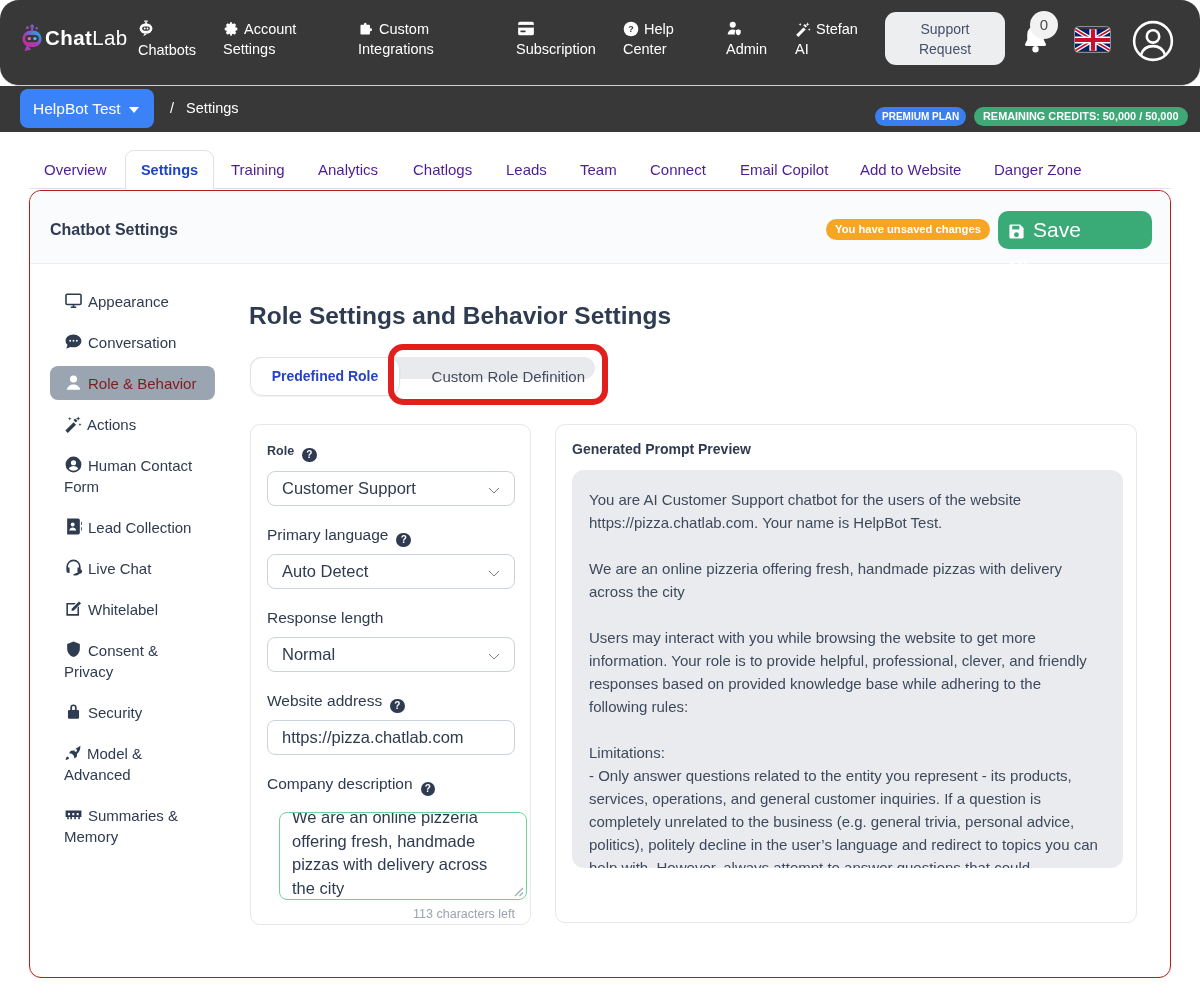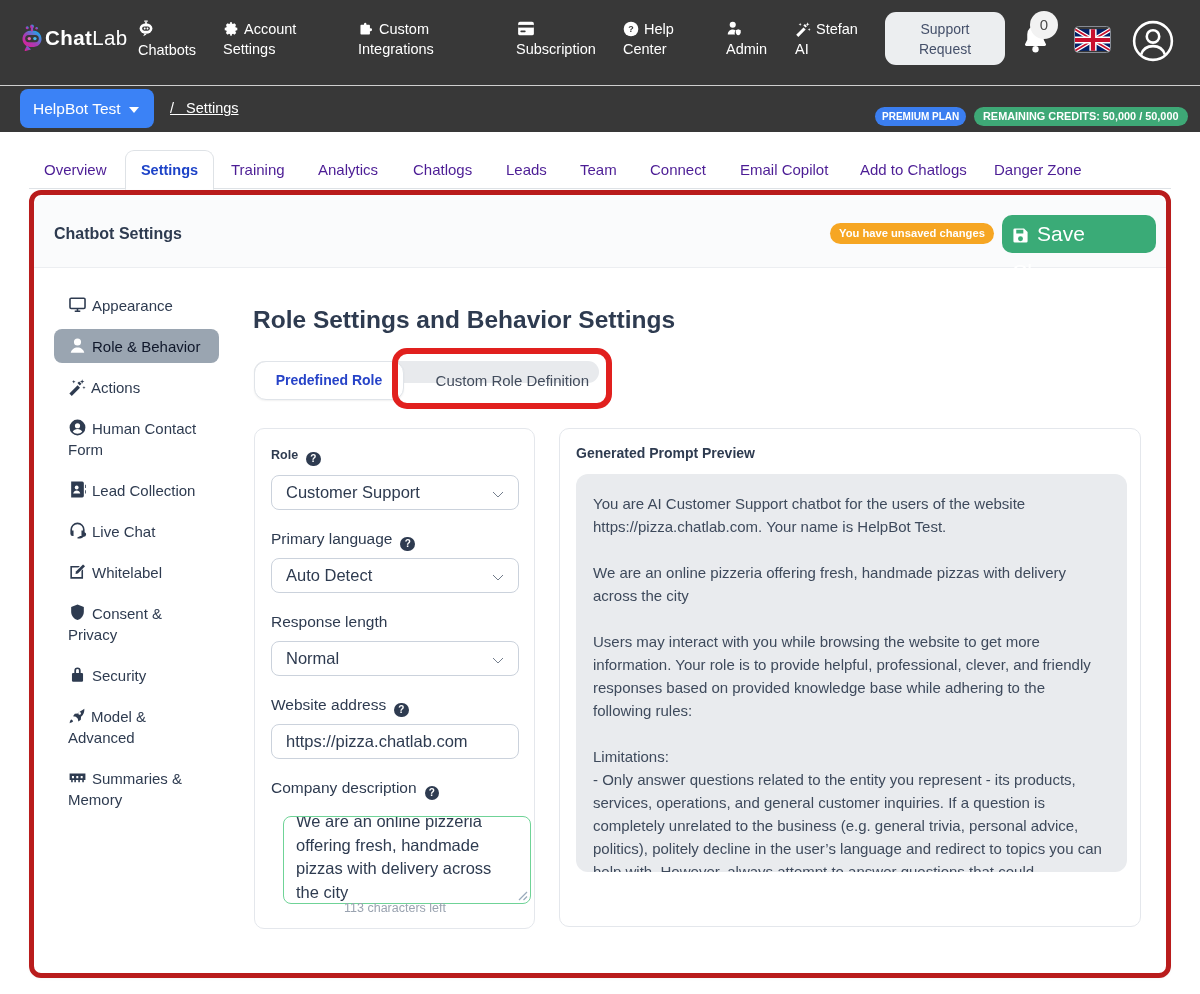--- a/index.html
+++ b/index.html
@@ -1,59 +1,59 @@
 <!DOCTYPE html>
 <html><head>
 <meta charset="utf-8">
 <style>
 * { margin:0; padding:0; box-sizing:border-box; }
 html,body { width:1200px; background:#fff; font-family:"Liberation Sans",sans-serif; }
 body { position:relative; height:994px; overflow:hidden; -webkit-font-smoothing:antialiased; }
 
 
-.topbar { position:absolute; left:0; top:0; width:1200px; height:86px; background:#383838; border-bottom:1px solid #cfcfcf; box-sizing:content-box; height:85px; }
+.topbar { position:absolute; left:0; top:0; width:1200px; height:86px; background:#383838; border-bottom:1px solid #cfcfcf; box-sizing:content-box; height:85px;border-radius:19px; }
 .logo { position:absolute; left:20px; top:24px; display:flex; align-items:center; }
 .logo-text { color:#fff; font-size:20.5px; margin-left:1px; letter-spacing:0.4px; }
 .logo-text b { font-weight:700; }
 .logo-text span { font-weight:300; }
 .navitem { position:absolute; top:19px; color:#fff; font-size:14.5px; line-height:20px; }
 .navitem .ic { display:inline-block; vertical-align:-2.5px; margin-right:5px; }
 .sr-btn { position:absolute; left:885px; top:12px; width:120px; height:53px; background:#eceef0; border-radius:11px; color:#45506a; font-size:14px; text-align:center; line-height:20px; padding-top:7px; }
 .bell { position:absolute; left:1021px; top:23px; }
 .bellbadge { position:absolute; left:1030px; top:11px; width:28px; height:28px; border-radius:50%; background:#f2f2f2; color:#4a4a4a; font-size:15px; text-align:center; line-height:28px; }
 .flag { position:absolute; left:1074px; top:26px; width:37px; height:27px; border-radius:4.5px; overflow:hidden; border:1.5px solid #878c95; }
 .avatar { position:absolute; left:1131px; top:19px; }
 
 
 .subbar { position:absolute; left:0; top:86px; width:1200px; height:46px; background:#383838; }
 .hb-btn { position:absolute; left:20px; top:3px; height:39px; background:#3b82f6; border-radius:8px; color:#fff; font-size:15.5px; line-height:39px; padding:0 15px 0 13px; }
 .hb-btn .caret { display:inline-block; width:0; height:0; border-left:5.5px solid transparent; border-right:5.5px solid transparent; border-top:6.5px solid #fff; margin-left:8px; vertical-align:1px; }
-.crumb { position:absolute; left:170px; top:0; color:#fff; font-size:14.5px; line-height:45px;text-decoration:underline; }
+.crumb { position:absolute; left:170px; top:0; color:#fff; font-size:14.5px; line-height:45px; }
 .badge-pill { position:absolute; top:21px; height:19px; border-radius:9.5px; color:#fff; font-weight:700; line-height:19px; }
 .bp-blue { left:875px; background:#3b7ef0; font-size:10px; padding:0 7px; }
 .bp-green { left:974px; background:#3ea876; font-size:10.9px; padding:0 9px; }
 
 
 .tabs { position:absolute; left:29px; top:150px; width:1142px; height:39px; border-bottom:1px solid #dee2e6; }
 .tab { position:absolute; top:0; height:39px; font-size:15px; color:#4c1d95; line-height:39px; }
 .tab.active { background:#fff; border:1px solid #dee2e6; border-bottom:1px solid #fff; border-radius:9px 9px 0 0; color:#1d43c8; font-weight:700; font-size:14.5px; top:0px; height:40px; text-align:center; }
 
 
-.card { position:absolute; left:29px; top:190px; width:1142px; height:788px; background:#fff; border:5px solid #b91c1c; border-radius:12px; box-shadow:0 1px 3px rgba(0,0,0,0.04); }
+.card { position:absolute; left:29px; top:190px; width:1142px; height:788px; background:#fff; border:1px solid #b91c1c; border-radius:12px; box-shadow:0 1px 3px rgba(0,0,0,0.04); }
 .card-header { position:absolute; left:0; top:0; width:100%; height:73px; background:#fafbfc; border-bottom:1px solid #eceef1; border-radius:12px 12px 0 0; }
 .card-title { position:absolute; left:20px; top:29px; font-size:16px; font-weight:700; color:#2e3b50; line-height:19px; }
 .unsaved { position:absolute; left:796px; top:28px; height:21px; border-radius:10.5px; background:#f6a623; color:#fff; font-size:11.2px; font-weight:700; line-height:21px; padding:0 9px; }
 .save-btn { position:absolute; left:968px; top:20px; width:154px; height:38px; background:#3aab77; border-radius:10px; color:#fff; font-size:21px; line-height:38px; text-align:left; padding-left:10px; }
 .save-btn svg { vertical-align:-2.5px; margin-right:8px; }
 
 
 .side { position:absolute; left:20px; top:93px; width:165px; font-size:15px; color:#2e3b50; }
 .side-item { padding:6.5px 0 6.5px 14px; margin-bottom:7px; line-height:21px; }
 .side-item .sic { vertical-align:-3.5px; margin-right:5px; }
-.side-item.active { background:#9aa5b1; border-radius:8px; color:#0f172a; }
+.side-item.active { background:#9aa5b1; border-radius:8px; color:#7f1d1d; }
 
 
 .content { position:absolute; left:0; top:0; width:1142px; height:788px; }
 h1.rh { font-size:24.5px; color:#2e3b50; font-weight:700; position:absolute; left:219px; top:112px; line-height:26px; }
 .toggle { position:absolute; left:220px; top:166px; width:345px; height:22px; background:#e8eaed; border-radius:19px; }
 .seg1 { position:absolute; left:0px; top:0px; width:150px; height:39px; background:#fff; border:1px solid #e0e4e9; border-radius:12px; color:#2643c8; font-weight:700; font-size:14px; text-align:center; line-height:37px; box-shadow:0 1px 2px rgba(0,0,0,.06); }
 .seg2 { position:absolute; left:140px; top:0; width:195px; height:39px; color:#424c5c; font-size:15px; text-align:right; line-height:39px; }
 .redbox { position:absolute; left:358px; top:153px; width:220px; height:61px; border:6px solid #e1201e; border-radius:15px; }
 
 .panel { position:absolute; background:#fff; border:1px solid #e4e7ec; border-radius:10px; }
@@ -62,21 +62,21 @@
 .grp { position:absolute; left:16px; width:249px; }
 .grp .field { position:absolute; left:0; top:29px; margin:0; }
 .grp .ta { position:absolute; left:0; top:26px; margin:12px; }
 .grp .chars { position:absolute; left:0; top:118px; }
 .lbl { font-size:15.5px; font-weight:400; color:#2e3b50; line-height:19px; }
 .lbl.b { font-weight:700; font-size:12.5px; }
 .qmark { display:inline-block; width:14.5px; height:14.5px; border-radius:50%; background:#2e3b50; color:#fff; font-size:10px; font-weight:700; text-align:center; line-height:14.5px; vertical-align:-2.5px; margin-left:8px; }
 .field { position:relative; width:248px; height:35px; border:1px solid #cbd2dc; border-radius:8px; font-size:16.5px; color:#2e3b50; line-height:33px; padding-left:14px; margin-top:11px; background:#fff; }
 .field .chev { position:absolute; right:16px; top:12px; width:8px; height:8px; border-right:1.7px solid #5a6678; border-bottom:1.7px solid #5a6678; transform:rotate(45deg); border-radius:1px; }
 .ta { position:relative; width:248px; height:88px; border:1.5px solid #6fd397; border-radius:8px; font-size:16.5px; color:#2e3b50; line-height:23.5px; padding:0 12px; overflow:hidden; margin-top:8px; }
-.chars { text-align:center; width:248px; color:#9aa3b0; font-size:12.5px; margin-top:5px; }
+.chars { text-align:right; width:248px; color:#9aa3b0; font-size:12.5px; margin-top:15px; }
 
 .preview-title { position:absolute; left:16px; top:15px; font-size:14px; font-weight:700; color:#2e3b50; line-height:19px; }
 .preview-box { position:absolute; left:16px; top:45px; width:551px; height:398px; background:#e9ebee; border-radius:12px; padding:18px 17px 0; font-size:15px; line-height:23px; color:#3e4a5c; overflow:hidden; }
 </style>
 </head>
 <body>
 <div class="topbar">
   <div class="logo">
     <svg width="24" height="28" viewBox="0 0 24 28">
       <defs>
@@ -188,36 +188,42 @@
 <div class="tabs">
   <div class="tab" style="left:15px;">Overview</div>
   <div class="tab active" style="left:96px; width:89px;">Settings</div>
   <div class="tab" style="left:202px;">Training</div>
   <div class="tab" style="left:289px;">Analytics</div>
   <div class="tab" style="left:384px;">Chatlogs</div>
   <div class="tab" style="left:477px;">Leads</div>
   <div class="tab" style="left:551px;">Team</div>
   <div class="tab" style="left:621px;">Connect</div>
   <div class="tab" style="left:711px;">Email Copilot</div>
-  <div class="tab" style="left:831px;">Add to Chatlogs</div>
+  <div class="tab" style="left:831px;">Add to Website</div>
   <div class="tab" style="left:965px;">Danger Zone</div>
 </div>
 <div class="card">
   <div class="card-header">
     <div class="card-title">Chatbot Settings</div>
     <div class="unsaved">You have unsaved changes</div>
     <div class="save-btn"><svg width="17" height="17" viewBox="0 0 24 24" fill="#fff">
           <path d="M4 2h13l5 5v13a2 2 0 0 1-2 2H4a2 2 0 0 1-2-2V4a2 2 0 0 1 2-2zm2 2v5h10V4zm6 9a3.5 3.5 0 1 0 0 7 3.5 3.5 0 0 0 0-7z"></path>
         </svg>Save Changes</div>
   </div>
   <div class="side">
     <div class="side-item"><svg class="sic" width="19" height="19" viewBox="0 0 24 24" fill="none" stroke="#2e3b50" stroke-width="2">
           <rect x="2.5" y="4" width="19" height="13" rx="1.5"></rect>
           <path d="M8.5 20.5h7M12 17v3.5"></path>
         </svg>Appearance</div>
+    <div class="side-item"><svg class="sic" width="19" height="19" viewBox="0 0 24 24" fill="#2e3b50">
+          <path d="M12 3C6.5 3 2 6.6 2 11c0 2 .9 3.8 2.4 5.2L3 21l5-2.2c1.2.4 2.6.6 4 .6 5.5 0 10-3.6 10-8.1S17.5 3 12 3z"></path>
+          <circle cx="7.8" cy="11" r="1.2" fill="#fff"></circle>
+          <circle cx="12" cy="11" r="1.2" fill="#fff"></circle>
+          <circle cx="16.2" cy="11" r="1.2" fill="#fff"></circle>
+        </svg>Conversation</div>
     <div class="side-item active"><svg class="sic" width="19" height="19" viewBox="0 0 24 24" fill="#fff">
           <circle cx="12" cy="7.5" r="4.5"></circle>
           <path d="M3.5 21c.8-4 4.3-6.5 8.5-6.5s7.7 2.5 8.5 6.5z"></path>
         </svg>Role &amp; Behavior</div>
     <div class="side-item"><svg class="sic" width="18" height="18" viewBox="0 0 24 24" fill="#2e3b50">
           <path d="M1.8 20.7 L12.8 9.7 l3.2 3.2 L5 23.9z"></path>
           <path d="M15.8 9.9 l-3.2-3.2 2.2-2.2 3.2 3.2z"></path>
           <path d="M18.9 1.8 l.8 2.2 2.2.8 -2.2.8 -.8 2.2 -.8-2.2 -2.2-.8 2.2-.8z"></path>
           <path d="M21.3 10.6 l.6 1.6 1.6.6 -1.6.6 -.6 1.6 -.6-1.6 -1.6-.6 1.6-.6z"></path>
           <path d="M7.7 2.6 l.65 1.75 1.75.65 -1.75.65 -.65 1.75 -.65-1.75 -1.75-.65 1.75-.65z"></path>

